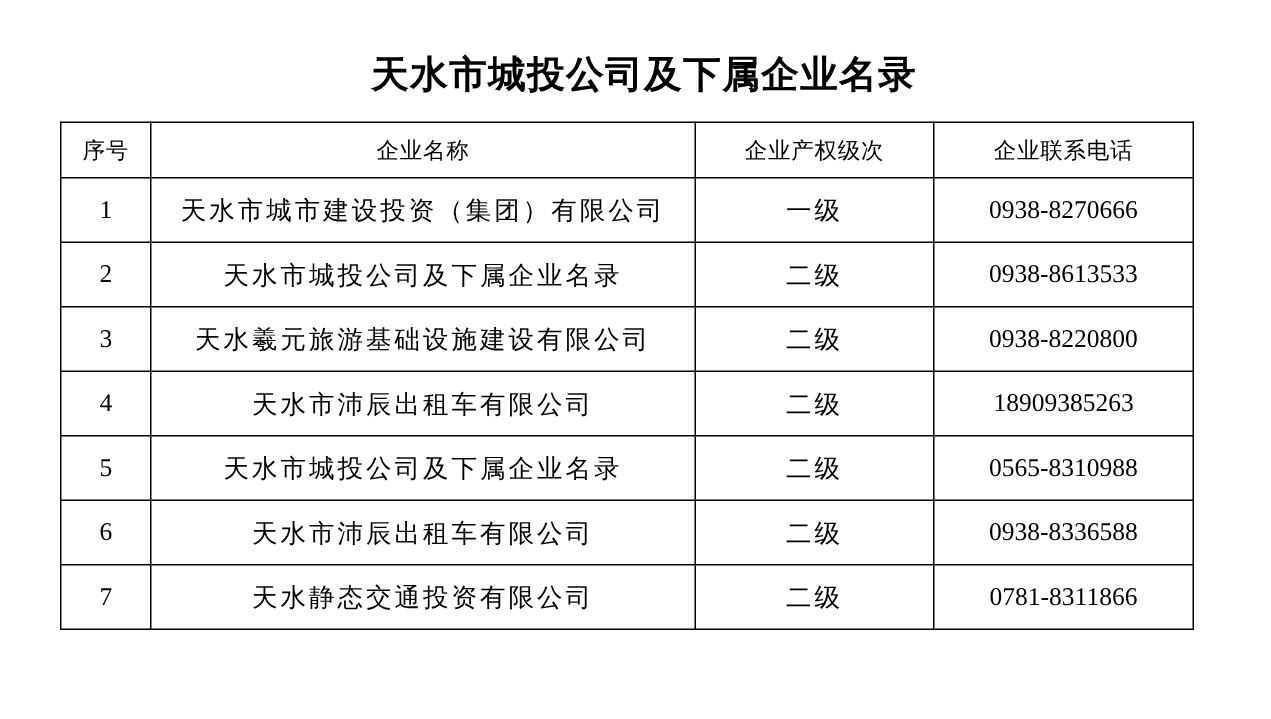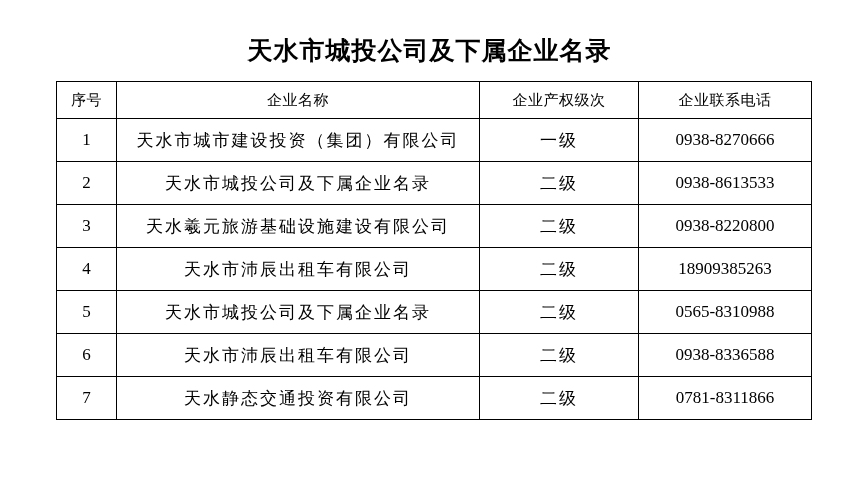--- a/index.html
+++ b/index.html
@@ -19,21 +19,21 @@
     text-align: center;
     font-size: 25px;
     font-weight: bold;
     letter-spacing: 1px;
     font-family: "Liberation Serif", "DejaVu Serif", serif;
     line-height: 30px;
   }
   table.directory {
     border-collapse: collapse;
     table-layout: fixed;
-    margin: 15px 0 0 56px;
+    margin: 15px 0 0 40px;
     width: 755px;
   }
   table.directory th,
   table.directory td {
     border: 1px solid #000000;
     text-align: center;
     vertical-align: middle;
     padding: 0;
     overflow: hidden;
     white-space: nowrap;

